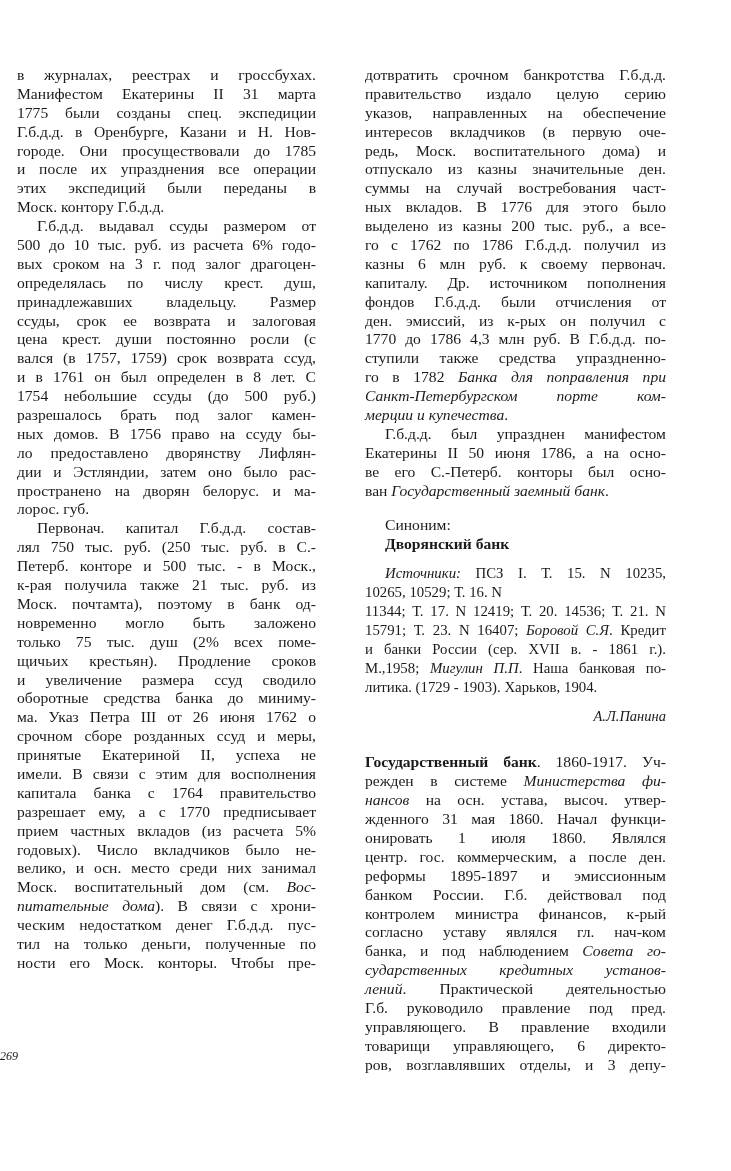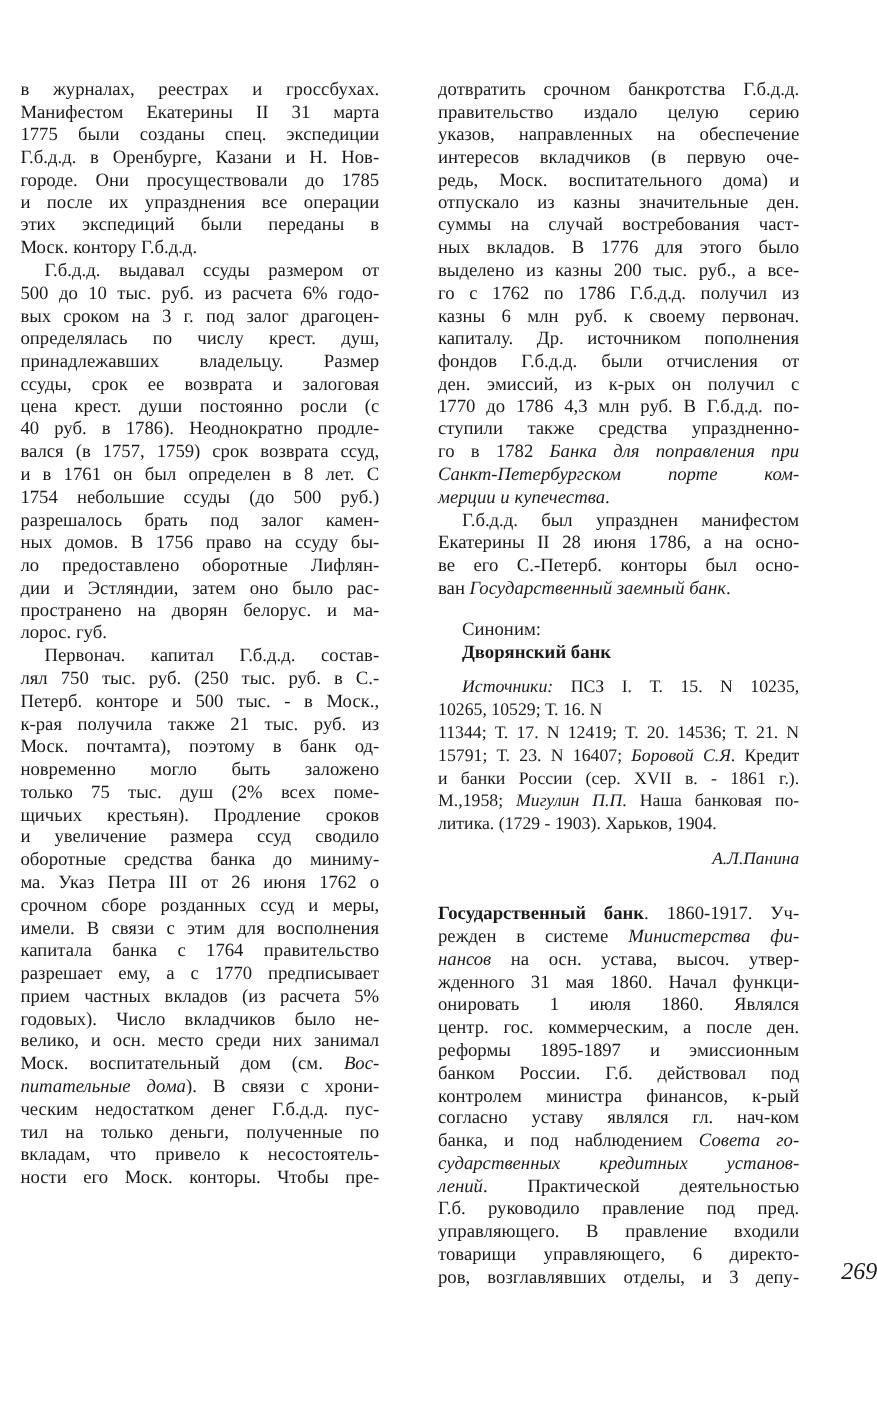--- a/index.html
+++ b/index.html
@@ -12,74 +12,73 @@
   .col-right { left: 365px; width: 301px; }
   .line { display: block; white-space: nowrap; text-align: justify; text-align-last: justify; height: 18.9px; overflow: visible; }
   .line.last { text-align-last: left; }
   .line.indent { padding-left: 20px; }
   .line.right { text-align: center; text-align-last: right; }
   .gap-sm { height: 10px; }
   .gap-md { height: 16px; }
   .gap-lg { height: 28px; }
   i { font-style: italic; }
   b { font-weight: bold; }
-  .page-number { position: absolute; top: 1049px; left: 0; width: 731px; text-align: right; font-style: italic; font-size: 20px; }
+  .page-number { position: absolute; top: 1049px; left: 0; width: 731px; text-align: left; font-style: italic; font-size: 12px; }
 </style>
 </head>
 <body>
 
 <div class="col col-left" id="left-col">
     <span class="line">в журналах, реестрах и гроссбухах.</span>
     <span class="line">Манифестом Екатерины II 31 марта</span>
     <span class="line">1775 были созданы спец. экспедиции</span>
     <span class="line">Г.б.д.д. в Оренбурге, Казани и Н. Нов-</span>
     <span class="line">городе. Они просуществовали до 1785</span>
     <span class="line">и после их упразднения все операции</span>
     <span class="line">этих экспедиций были переданы в</span>
     <span class="line last">Моск. контору Г.б.д.д.</span>
     <span class="line  indent">Г.б.д.д. выдавал ссуды размером от</span>
     <span class="line">500 до 10 тыс. руб. из расчета 6% годо-</span>
     <span class="line">вых сроком на 3 г. под залог драгоцен-</span>
     <span class="line">определялась по числу крест. душ,</span>
     <span class="line">принадлежавших владельцу. Размер</span>
     <span class="line">ссуды, срок ее возврата и залоговая</span>
     <span class="line">цена крест. души постоянно росли (с</span>
-    <span class="line">40 руб. в 1786). Неоднократно продле-</span>
     <span class="line">вался (в 1757, 1759) срок возврата ссуд,</span>
     <span class="line">и в 1761 он был определен в 8 лет. С</span>
     <span class="line">1754 небольшие ссуды (до 500 руб.)</span>
     <span class="line">разрешалось брать под залог камен-</span>
     <span class="line">ных домов. В 1756 право на ссуду бы-</span>
-    <span class="line">ло предоставлено оборотные Лифлян-</span>
+    <span class="line">ло предоставлено дворянству Лифлян-</span>
     <span class="line">дии и Эстляндии, затем оно было рас-</span>
     <span class="line">пространено на дворян белорус. и ма-</span>
     <span class="line last">лорос. губ.</span>
     <span class="line  indent">Первонач. капитал Г.б.д.д. состав-</span>
     <span class="line">лял 750 тыс. руб. (250 тыс. руб. в С.-</span>
     <span class="line">Петерб. конторе и 500 тыс. - в Моск.,</span>
     <span class="line">к-рая получила также 21 тыс. руб. из</span>
     <span class="line">Моск. почтамта), поэтому в банк од-</span>
     <span class="line">новременно могло быть заложено</span>
     <span class="line">только 75 тыс. душ (2% всех поме-</span>
     <span class="line">щичьих крестьян). Продление сроков</span>
     <span class="line">и увеличение размера ссуд сводило</span>
     <span class="line">оборотные средства банка до миниму-</span>
     <span class="line">ма. Указ Петра III от 26 июня 1762 о</span>
     <span class="line">срочном сборе розданных ссуд и меры,</span>
+    <span class="line">принятые Екатериной II, успеха не</span>
     <span class="line">имели. В связи с этим для восполнения</span>
     <span class="line">капитала банка с 1764 правительство</span>
     <span class="line">разрешает ему, а с 1770 предписывает</span>
     <span class="line">прием частных вкладов (из расчета 5%</span>
     <span class="line">годовых). Число вкладчиков было не-</span>
     <span class="line">велико, и осн. место среди них занимал</span>
     <span class="line">Моск. воспитательный дом (см. <i>Вос-</i></span>
     <span class="line"><i>питательные дома</i>). В связи с хрони-</span>
     <span class="line">ческим недостатком денег Г.б.д.д. пус-</span>
     <span class="line">тил на только деньги, полученные по</span>
-    <span class="line">вкладам, что привело к несостоятель-</span>
     <span class="line">ности его Моск. конторы. Чтобы пре-</span>
   </div>
 
 <div class="col col-right">
   <div id="r-para1">
       <span class="line">дотвратить срочном банкротства Г.б.д.д.</span>
       <span class="line">правительство издало целую серию</span>
       <span class="line">указов, направленных на обеспечение</span>
       <span class="line">интересов вкладчиков (в первую оче-</span>
       <span class="line">редь, Моск. воспитательного дома) и</span>
@@ -94,21 +93,21 @@
       <span class="line">ден. эмиссий, из к-рых он получил с</span>
       <span class="line">1770 до 1786 4,3 млн руб. В Г.б.д.д. по-</span>
       <span class="line">ступили также средства упраздненно-</span>
     </div>
   <span class="line"><span>го в 1782 </span><i>Банка для поправления при</i></span>
   <span class="line"><i>Санкт-Петербургском порте ком-</i></span>
   <span class="line last"><i>мерции и купечества</i><span>.</span></span>
 
   <div id="r-para2">
       <span class="line indent">Г.б.д.д. был упразднен манифестом</span>
-      <span class="line">Екатерины II 28 июня 1786, а на осно-</span>
+      <span class="line">Екатерины II 50 июня 1786, а на осно-</span>
       <span class="line">ве его С.-Петерб. конторы был осно-</span>
     </div>
   <span class="line last"><span>ван </span><i>Государственный заемный банк</i><span>.</span></span>
 
   <div class="gap-md"></div>
   <span class="line last indent">Синоним:</span>
   <span class="line last indent"><b>Дворянский банк</b></span>
 
   <div class="gap-sm"></div>
   <div style="font-size:14.8px;">

